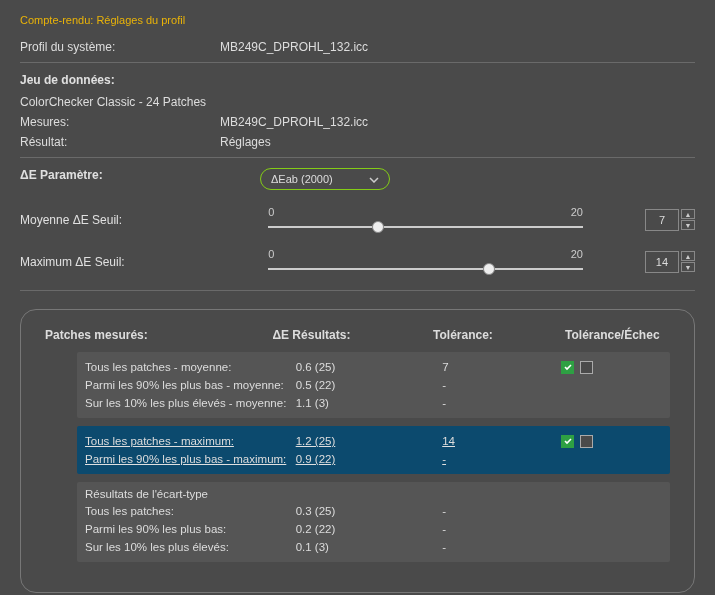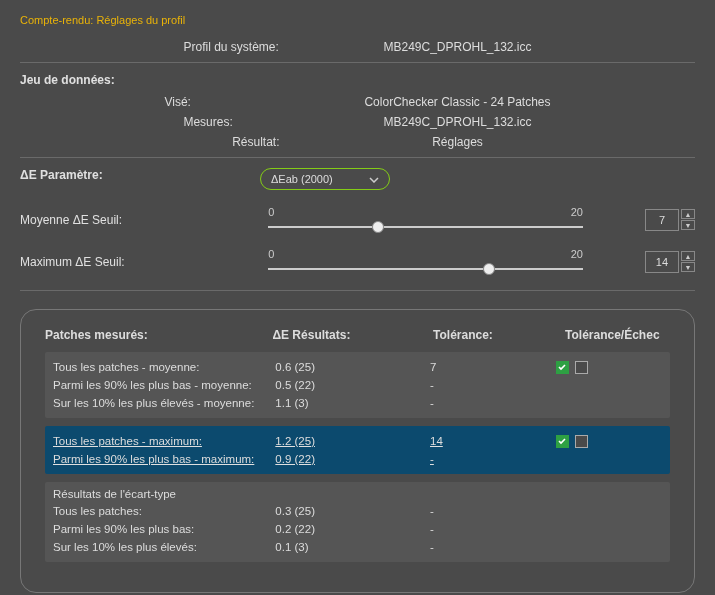--- a/index.html
+++ b/index.html
@@ -21,21 +21,20 @@
   }
   hr.sep {
     border: none;
     border-top: 1px solid #6a6a6a;
     margin: 8px 0 10px 0;
   }
   .row {
     display: flex;
     align-items: center;
     margin-bottom: 6px;
-    justify-content: center;
   }
   .label {
     width: 200px;
     color: #ddd;
   }
   .value {
     color: #ddd;
   }
   .section-hdr {
     font-weight: 600;
@@ -152,20 +151,21 @@
   .col-a { width: 230px; }
   .col-b { width: 160px; }
   .col-c { width: 130px; }
   .col-d { width: 110px; }
 
   .group {
     background: #555;
     border-radius: 2px;
     padding: 6px 8px;
     margin-bottom: 8px;
+    margin-left: 32px;
   }
   .group.light { background: #0c4a6e; text-decoration: underline; }
   .group .grow {
     display: flex;
     align-items: center;
     min-height: 18px;
   }
   .group .grow > div { font-size: 11.5px; color: #ddd; }
   .group .subhdr {
     font-size: 11.5px;
@@ -199,21 +199,20 @@
 
 <div class="row">
   <div class="label">Profil du système:</div>
   <div class="value">MB249C_DPROHL_132.icc</div>
 </div>
 
 <hr class="sep">
 
 <div class="section-hdr">Jeu de données:</div>
 <div class="row">
-  <div class="label">Visé:</div>
   <div class="value">ColorChecker Classic - 24 Patches</div>
 </div>
 <div class="row">
   <div class="label">Mesures:</div>
   <div class="value">MB249C_DPROHL_132.icc</div>
 </div>
 <div class="row">
   <div class="label">Résultat:</div>
   <div class="value">Réglages</div>
 </div>

